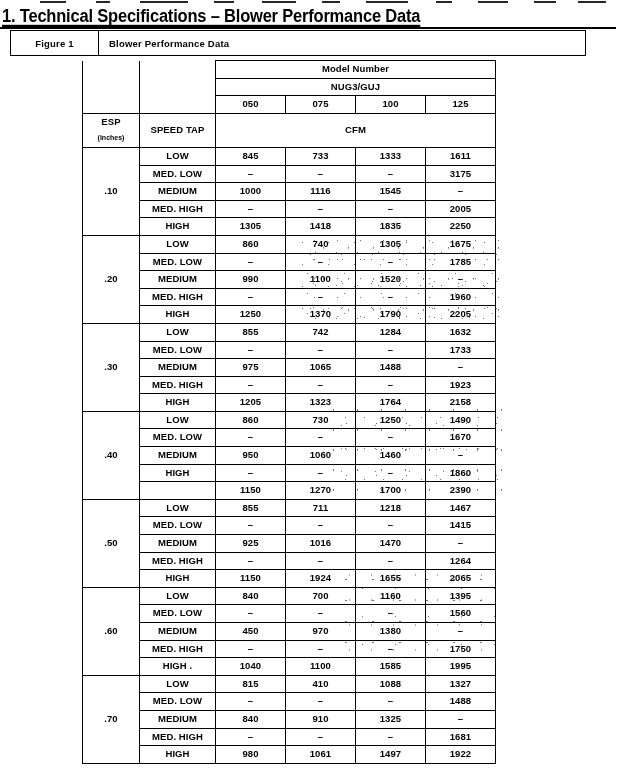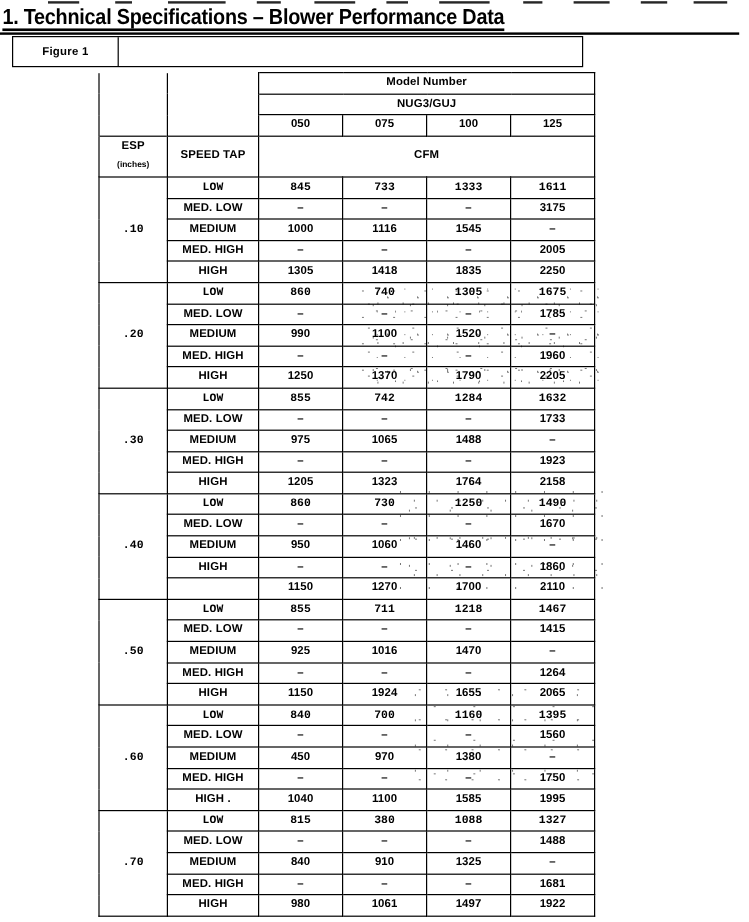--- a/index.html
+++ b/index.html
@@ -93,21 +93,21 @@
     position: absolute;
     left: 0; top: 27px;
     width: 616px; height: 2px;
     background: #000;
   }
 
   
   .figure-bar {
     position: absolute;
     left: 10px; top: 30px;
-    width: 476px; height: 26px;
+    width: 576px; height: 26px;
     border: 1.6px solid #000;
     box-sizing: border-box;
   }
   .figure-bar .cell-label {
     position: absolute;
     left: 0; top: 0; bottom: 0;
     width: 88px;
     border-right: 1.6px solid #000;
     box-sizing: border-box;
     display: flex; align-items: center; justify-content: center;
@@ -165,21 +165,21 @@
     letter-spacing: 0;
   }
   th.speed-head { height: 28px; line-height: 28px; font-size: 9.5px; letter-spacing: .3px; margin-top: 16px; }
 
   td.esp-cell {
     font-size: 9.5px;
     vertical-align: top;
     padding-top: 1px;
   }
   td.dash { letter-spacing: 0; }
-  .blockstart td { border-top: 1.6px solid #000; font-family: Liberation Mono, monospace; }
+  .blockstart td { border-top: 1.6px solid #000; }
 
   td.speed-cell { letter-spacing: .15px; }
 </style>
 </head>
 <body>
 
 <div class="top-strip">
   <i style="left:40px;width:26px"></i>
   <i style="left:96px;width:14px"></i>
   <i style="left:140px;width:48px"></i>
@@ -191,20 +191,21 @@
   <i style="left:478px;width:30px"></i>
   <i style="left:534px;width:22px"></i>
   <i style="left:578px;width:28px"></i>
 </div>
 
 <div class="doc-heading">1. Technical  Specifications – Blower Performance Data</div>
 <div class="heading-rule"></div>
 
 <div class="figure-bar">
   <div class="cell-label">Figure 1</div>
+  <div class="cell-title">Blower Performance Data</div>
 </div>
 
 <table class="perf">
   <colgroup>
     <col class="col-esp">
       <col class="col-speed">
     <col class="col-model">
       <col class="col-model">
       <col class="col-model">
       <col class="col-model">
@@ -373,21 +374,21 @@
         <td class="dash">–</td>
         <td class="dash">–</td>
         <td class="dash">–</td>
         <td>1860</td>
       </tr>
       <tr>
         <td class="speed-cell"></td>
         <td>1150</td>
         <td>1270</td>
         <td>1700</td>
-        <td>2110</td>
+        <td>2390</td>
       </tr>
       <tr class="blockstart">
         <td class="esp-cell" rowspan="5">.50</td>
         <td class="speed-cell">LOW</td>
         <td>855</td>
         <td>711</td>
         <td>1218</td>
         <td>1467</td>
       </tr>
       <tr>
@@ -451,21 +452,21 @@
         <td class="speed-cell">HIGH .</td>
         <td>1040</td>
         <td>1100</td>
         <td>1585</td>
         <td>1995</td>
       </tr>
       <tr class="blockstart">
         <td class="esp-cell" rowspan="5">.70</td>
         <td class="speed-cell">LOW</td>
         <td>815</td>
-        <td>380</td>
+        <td>410</td>
         <td>1088</td>
         <td>1327</td>
       </tr>
       <tr>
         <td class="speed-cell">MED. LOW</td>
         <td class="dash">–</td>
         <td class="dash">–</td>
         <td class="dash">–</td>
         <td>1488</td>
       </tr>

